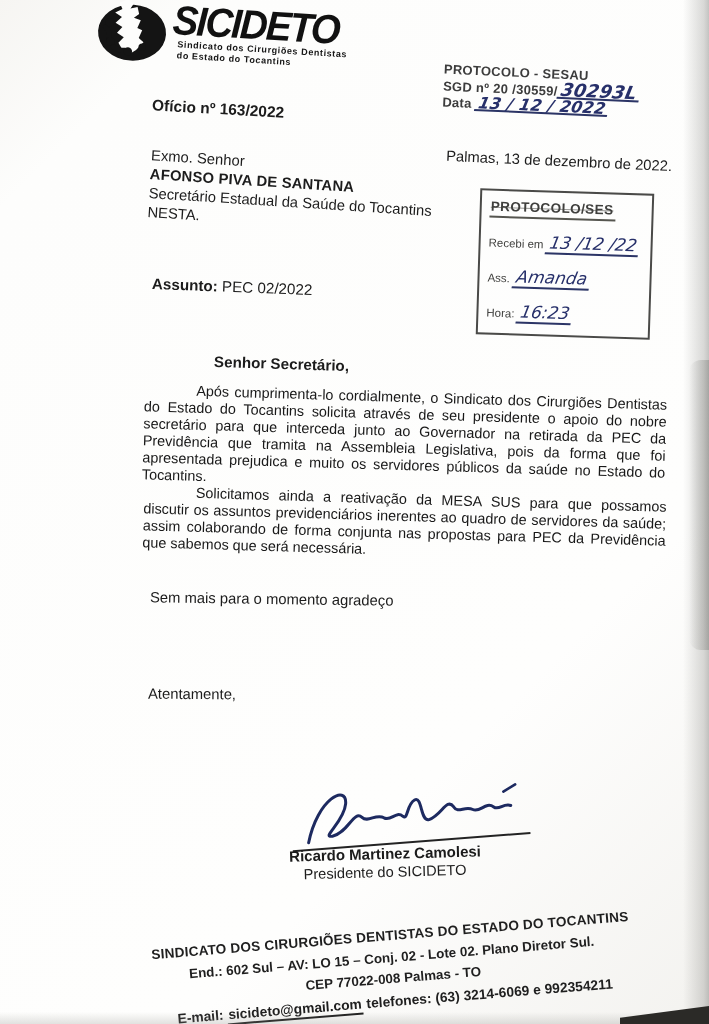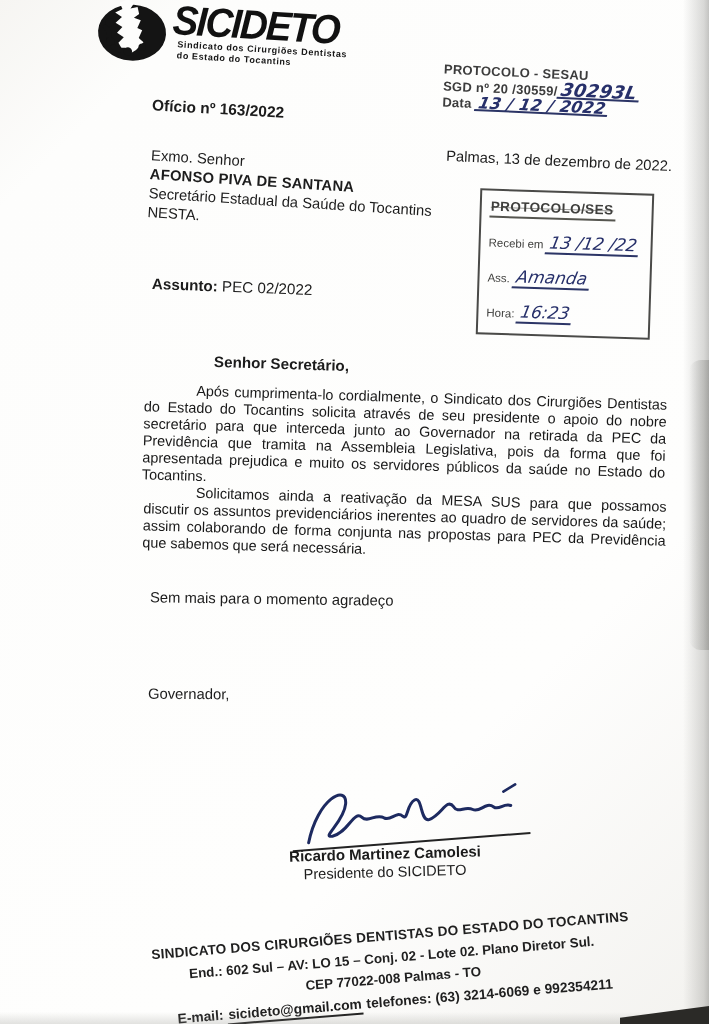--- a/index.html
+++ b/index.html
@@ -131,21 +131,21 @@
   <div class="abs assunto">
     <span class="bold">Assunto:</span><span> PEC 02/2022</span>
   </div>
 
   <div class="abs greeting">Senhor Secretário,</div>
 
   <div class="abs para para1">Após cumprimenta-lo cordialmente, o Sindicato dos Cirurgiões Dentistas do Estado do Tocantins solicita através de seu presidente o apoio do nobre secretário para que interceda junto ao Governador na retirada da PEC da Previdência que tramita na Assembleia Legislativa, pois da forma que foi apresentada prejudica e muito os servidores públicos da saúde no Estado do Tocantins.</div>
   <div class="abs para para2">Solicitamos ainda a reativação da MESA SUS para que possamos discutir os assuntos previdenciários inerentes ao quadro de servidores da saúde; assim colaborando de forma conjunta nas propostas para PEC da Previdência que sabemos que será necessária.</div>
 
   <div class="abs sem-mais">Sem mais para o momento agradeço</div>
-  <div class="abs atenciosamente">Governador,</div>
+  <div class="abs atenciosamente">Atentamente,</div>
 
   <svg class="abs sig-svg" width="250" height="78" viewBox="0 0 250 78">
     <path d="M18 62 C 28 18, 58 4, 56 24 C 54 42, 30 58, 42 56 C 58 53, 64 30, 72 38 C 78 44, 86 34, 94 39 C 101 43, 106 32, 113 38 C 118 42, 117 26, 125 22 C 133 18, 130 44, 139 42 C 152 38, 157 20, 164 30 C 168 37, 175 29, 183 33 C 190 37, 196 25, 204 31 C 209 35, 214 27, 221 30" fill="none" stroke="#1d2a60" stroke-width="3" stroke-linecap="round"></path>
     <path d="M214 16 l12 -7" fill="none" stroke="#1d2a60" stroke-width="2.6" stroke-linecap="round"></path>
     <line x1="2" y1="70" x2="240" y2="58" stroke="#232323" stroke-width="2"></line>
   </svg>
   <div class="abs sig-name">Ricardo Martinez Camolesi</div>
   <div class="abs sig-title">Presidente do SICIDETO</div>
 
   <div class="abs footer">

